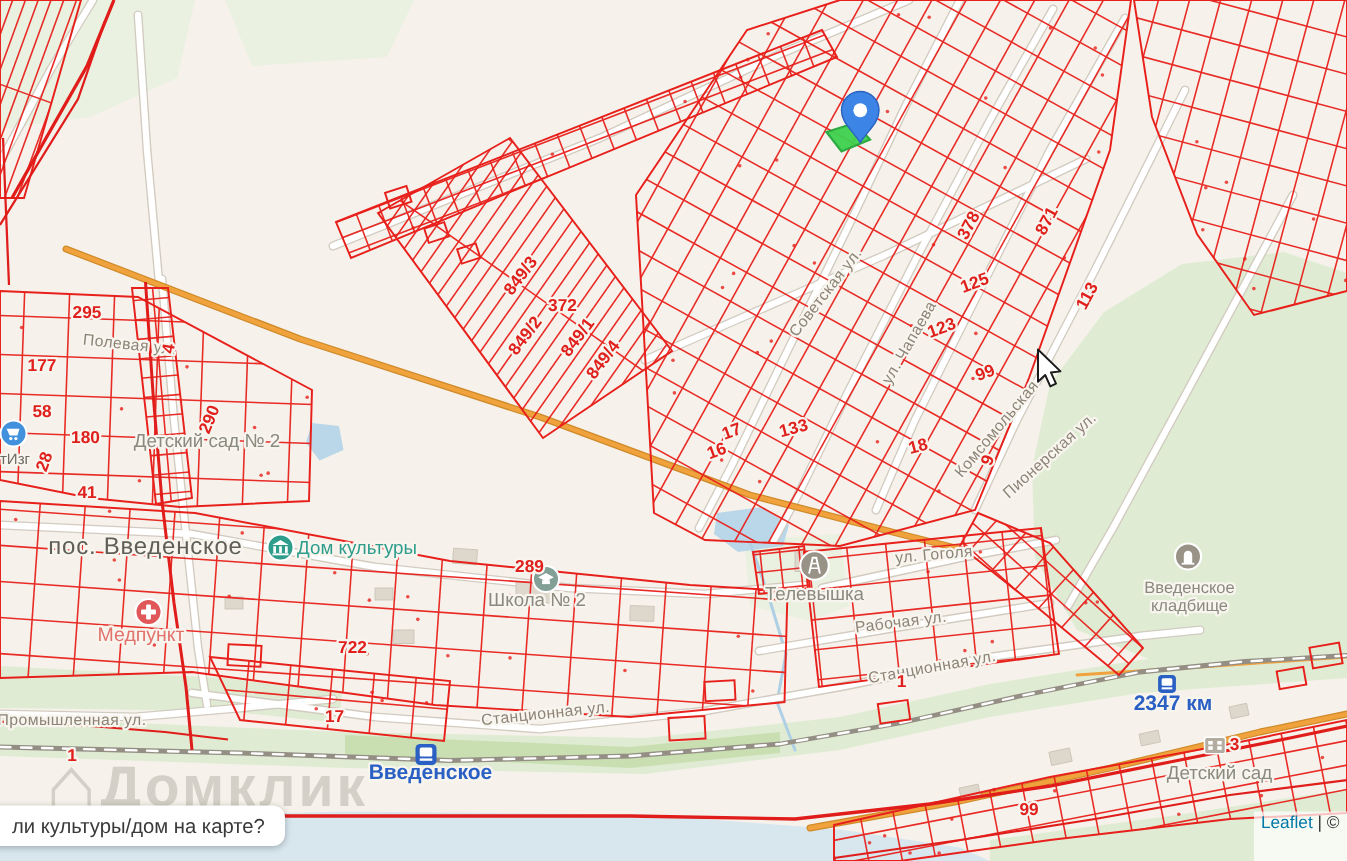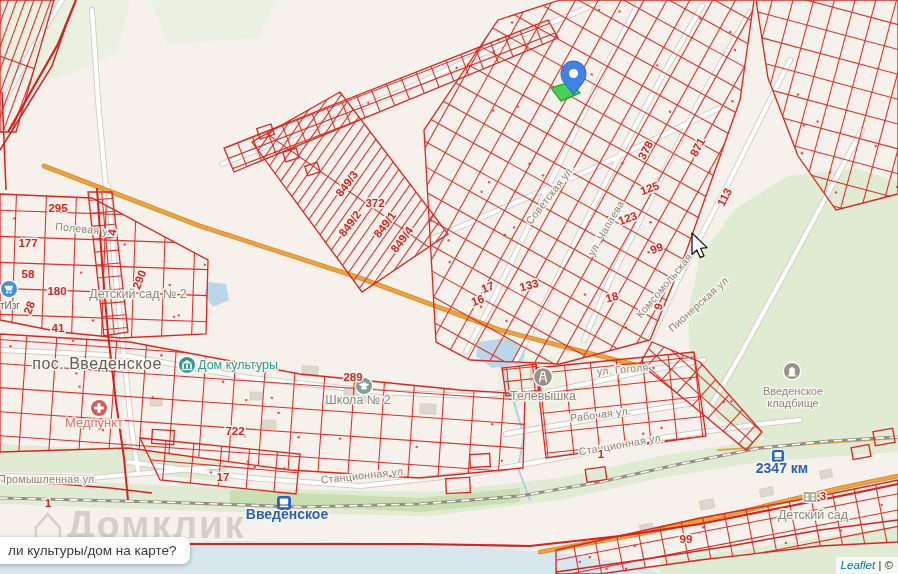--- a/index.html
+++ b/index.html
@@ -17,23 +17,23 @@
   .k-blue{font-size:14px;fill:#2a5fc4;font-weight:600;}
   .k-title{font-size:16px;fill:#5f5f56;letter-spacing:.5px;}
   .k-tiny{font-size:10px;fill:#6b6b60;}
   .watermark{position:absolute;left:30px;top:496px;z-index:2;display:flex;align-items:center;
              color:rgba(168,162,150,.42);user-select:none;pointer-events:none;}
   .wm-house{font-size:58px;line-height:58px;margin-right:2px;}
   .wm-text{font-size:38px;font-weight:700;letter-spacing:2px;}
   .searchbox{position:absolute;left:-62px;top:537px;z-index:10;height:27px;line-height:27px;
              background:#fff;border-radius:8px;box-shadow:0 1px 5px rgba(0,0,0,.28);
              padding:0 13px 0 70px;font-size:13.5px;color:#3a3a3a;white-space:nowrap;}
-  .attribution{position:absolute;right:0;bottom:0;z-index:10;height:17px;line-height:17px;
+  .attribution{position:absolute;right:0;bottom:0;z-index:10;height:33px;line-height:17px;
                background:rgba(255,255,255,.72);padding:0 5px;font-size:11.5px;color:#333;
-               white-space:nowrap;font-style:italic;}
+               white-space:nowrap;}
   .attribution a{color:#0078A8;text-decoration:none;}
 </style>
 </head>
 <body>
 
 <div class="stage">
   <svg id="map" width="898" height="574" viewBox="0 0 898 574">
       <defs>
         <clipPath id="clip0">
           <polygon points="436,342 424,130 498,20 560,0 754,0 740,100 686,252 650,340 560,364 470,360"></polygon>

